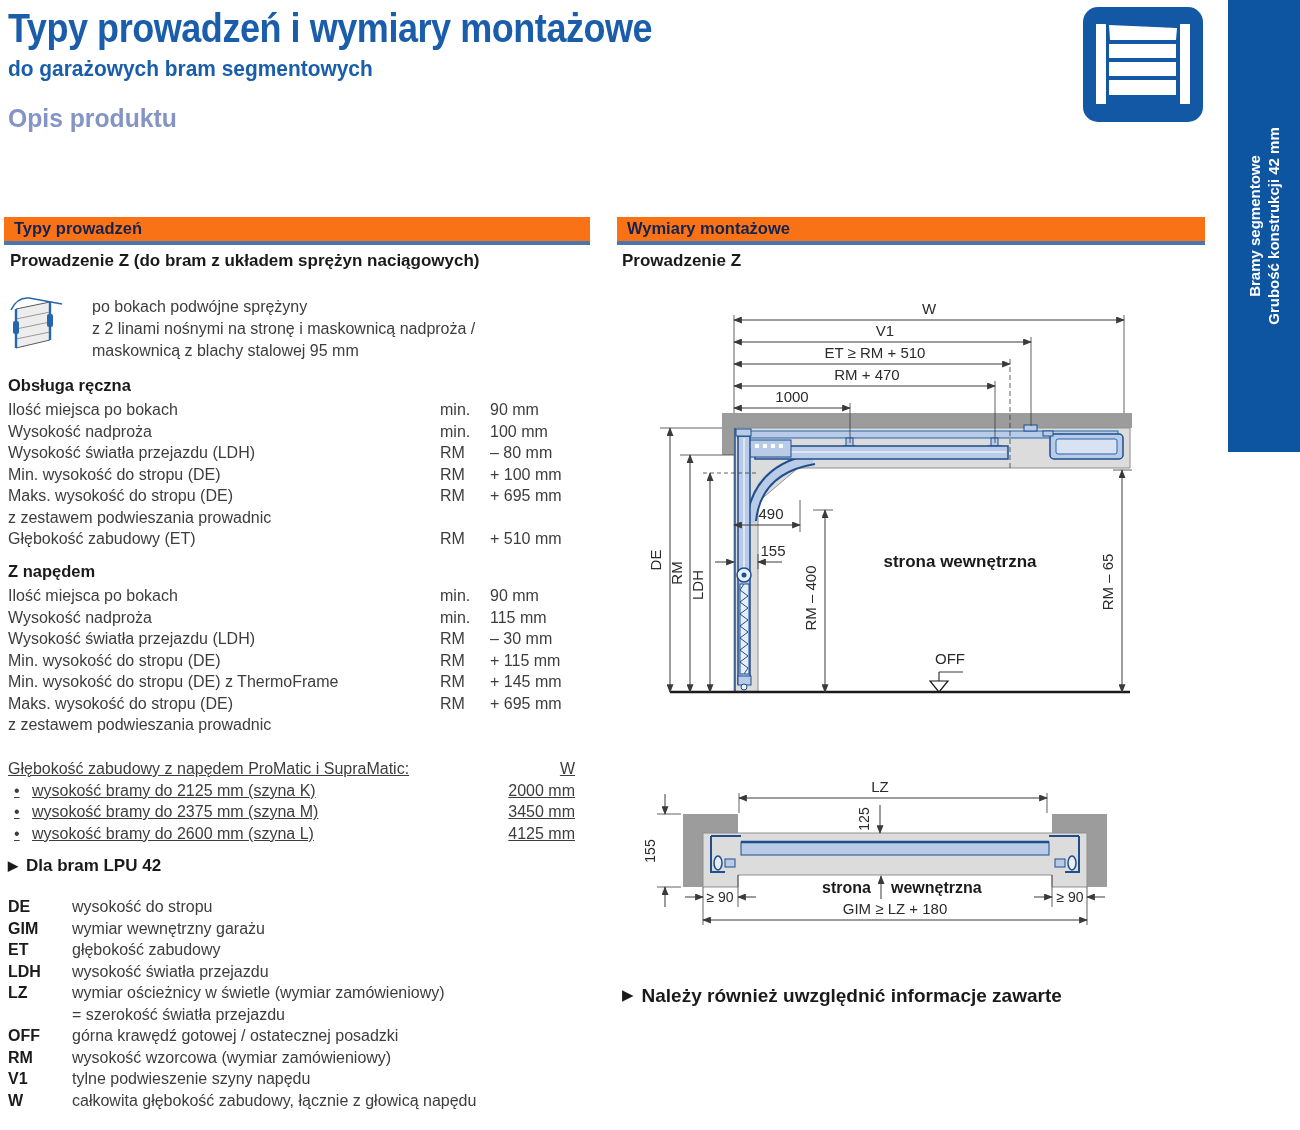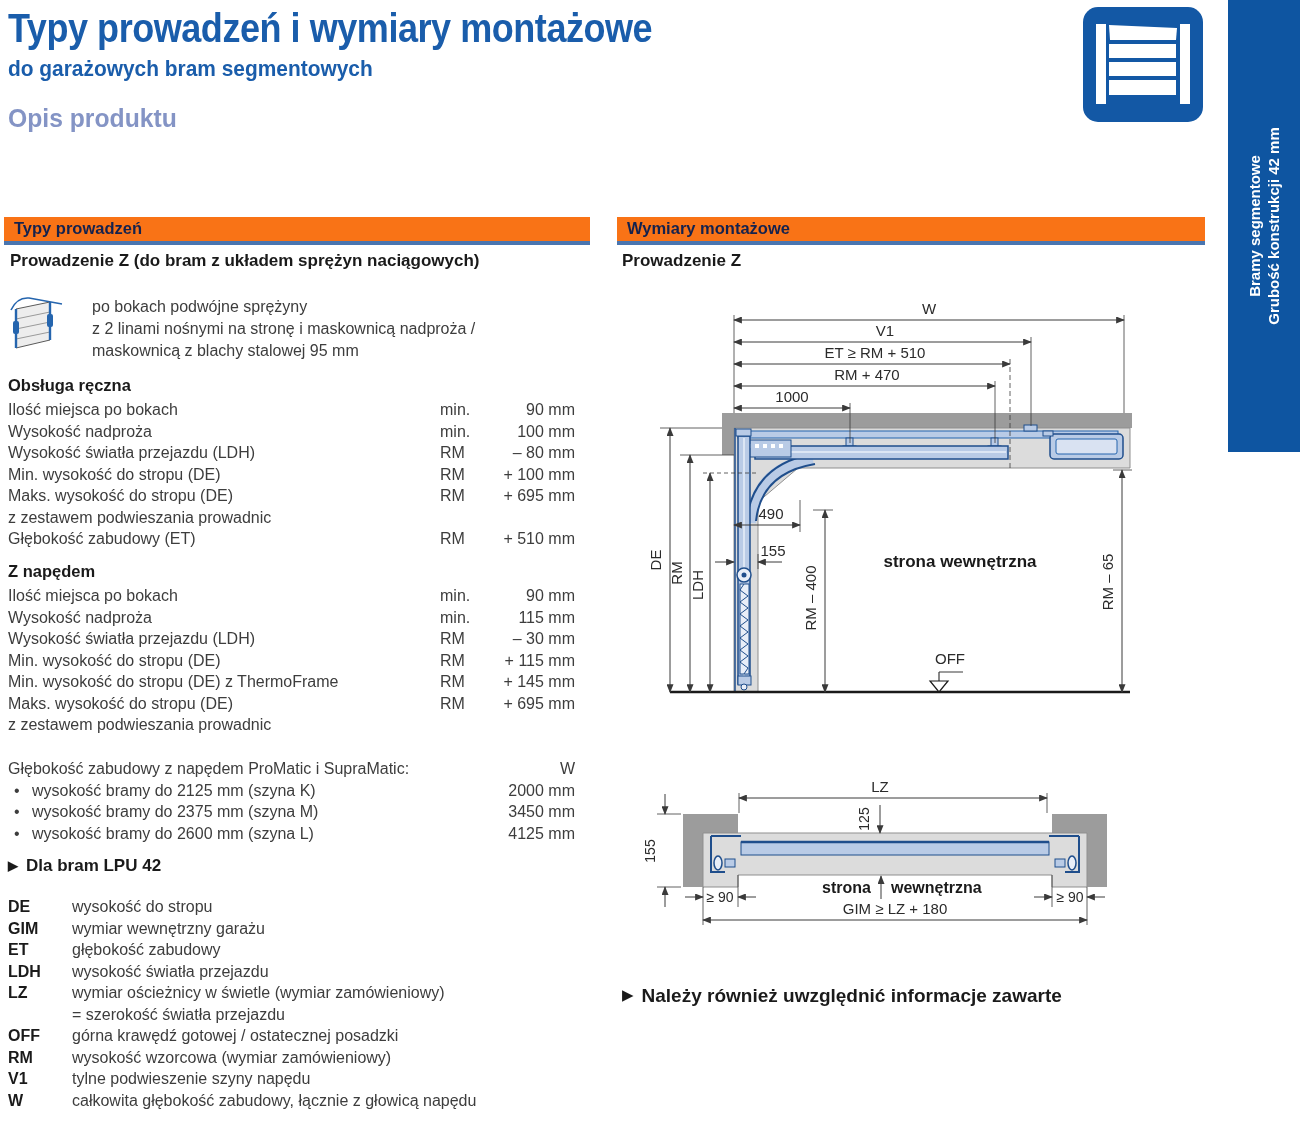--- a/index.html
+++ b/index.html
@@ -7,21 +7,21 @@
   .abs{position:absolute;}
   
   .h1{font-size:40px;font-weight:bold;color:#1a5dab;transform:scaleX(.9);transform-origin:left top;white-space:nowrap;letter-spacing:-.5px;}
   .h2{font-size:22px;font-weight:bold;color:#1a5dab;transform:scaleX(.95);transform-origin:left top;white-space:nowrap;}
   .h3{font-size:26px;font-weight:bold;color:#8494c5;transform:scaleX(.95);transform-origin:left top;white-space:nowrap;}
   
   .bar{background:#f97316;border-bottom:4px solid #4a76b0;height:22px;font-size:16.5px;font-weight:bold;color:#14224e;padding:2px 0 0 10px;box-sizing:content-box;}
   .subhead{font-size:17px;font-weight:bold;color:#1a1a1a;white-space:nowrap;}
   
   .trow{display:grid;grid-template-columns:432px 50px 85px;height:21.5px;font-size:16px;line-height:21.5px;}
-  .trow .val{text-align:right;}
+  .trow .val{text-align:left;}
   .theading{font-size:16.5px;font-weight:bold;color:#1a1a1a;}
   .drow{display:grid;grid-template-columns:24px 453px 90px;height:21.5px;font-size:16px;line-height:21.5px;}
   .dhead{display:grid;grid-template-columns:477px 90px;height:21.5px;font-size:16px;line-height:21.5px;}
   .dhead .val,.drow .val{text-align:right;}
   .grow{display:grid;grid-template-columns:64px 1fr;height:21.5px;font-size:16px;line-height:21.5px;}
   .grow .abbr{font-weight:bold;color:#1a1a1a;}
   .introline{font-size:16px;line-height:22px;color:#3d3d3d;white-space:nowrap;}
   .tri{color:#1a1a1a;font-size:13px;margin-right:8px;position:relative;top:-1px;}
   .lpu{font-size:17px;font-weight:bold;color:#1a1a1a;}
   .note{font-size:19px;font-weight:bold;color:#1a1a1a;line-height:23px;}
@@ -154,21 +154,21 @@
       <span>RM</span>
       <span class="val">+ 695 mm</span>
     </div>
   <div class="trow">
       <span>z zestawem podwieszania prowadnic</span>
       <span></span>
       <span class="val"></span>
     </div>
 </div>
 
-<div class="abs" style="left:8px;top:758px;width:567px;">
+<div class="abs" style="left:8px;top:758px;width:567px;text-decoration:underline;">
   <div class="dhead">
     <span>Głębokość zabudowy z napędem ProMatic i SupraMatic:</span>
     <span class="val">W</span>
   </div>
   <div class="drow">
       <span style="padding-left:6px;">•</span>
       <span>wysokość bramy do 2125 mm (szyna K)</span>
       <span class="val">2000 mm</span>
     </div>
   <div class="drow">

